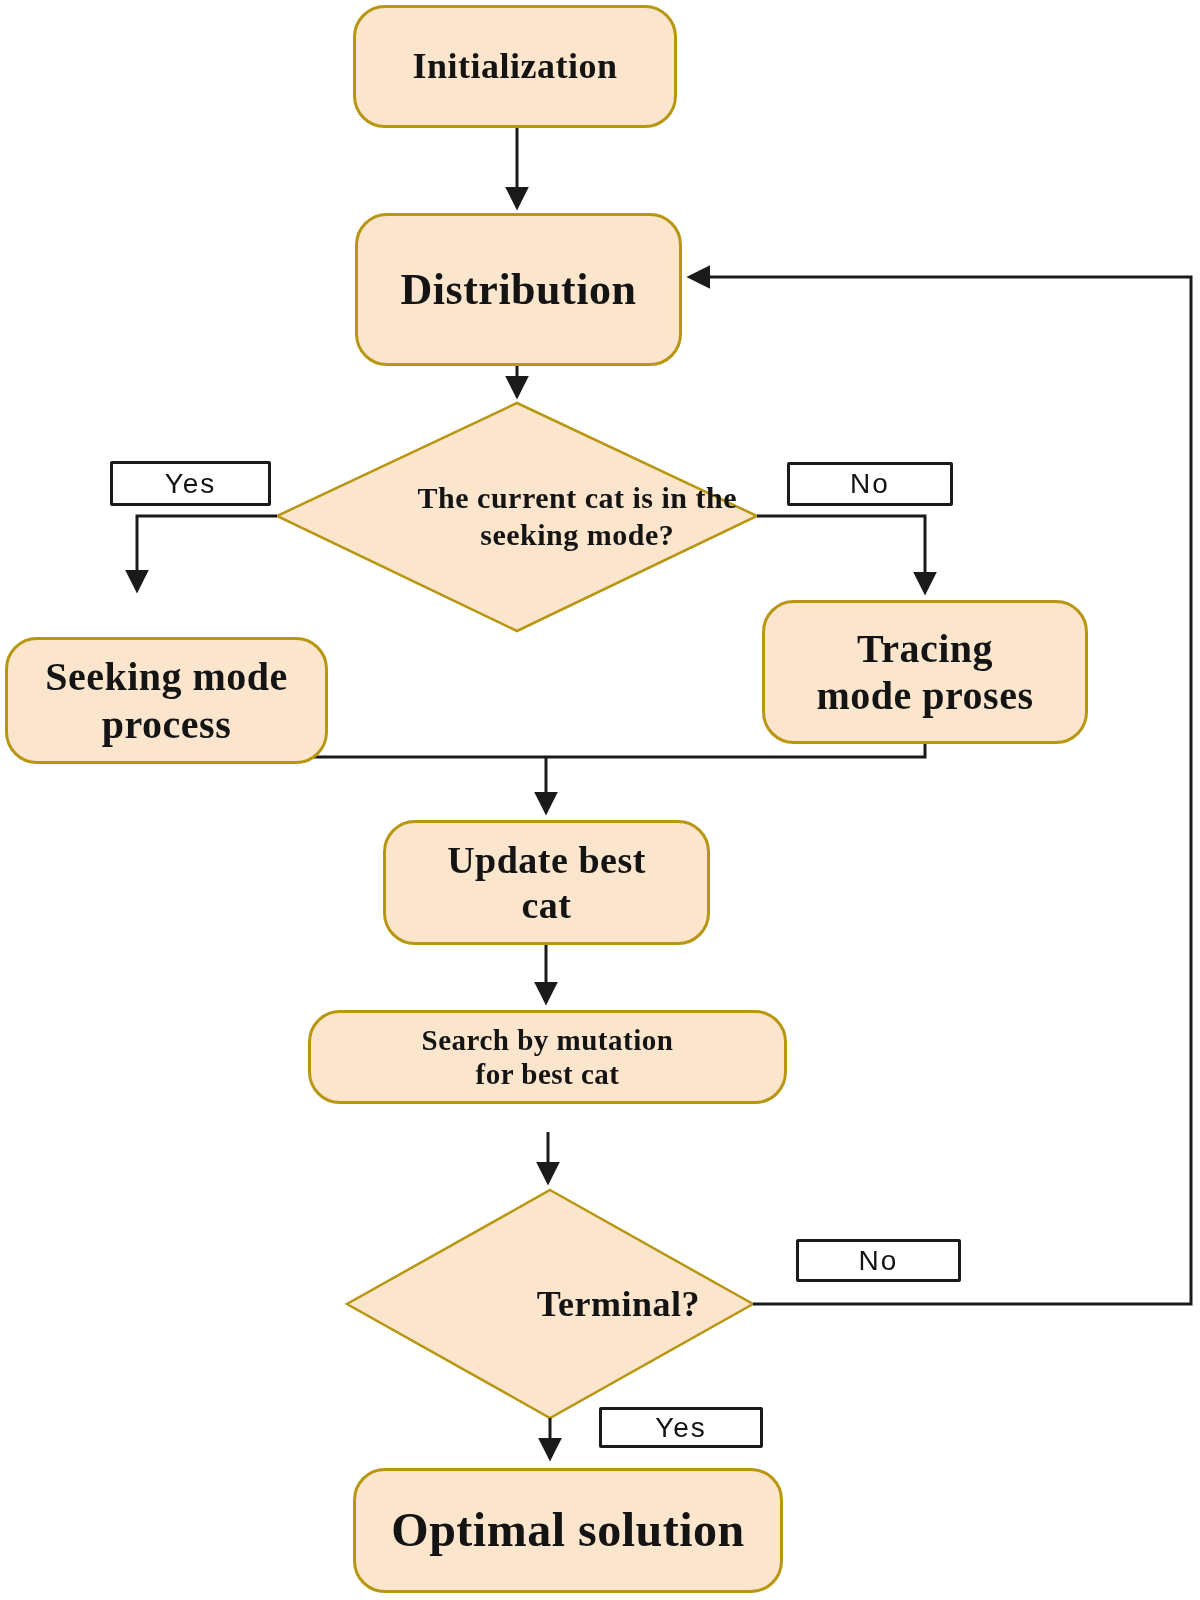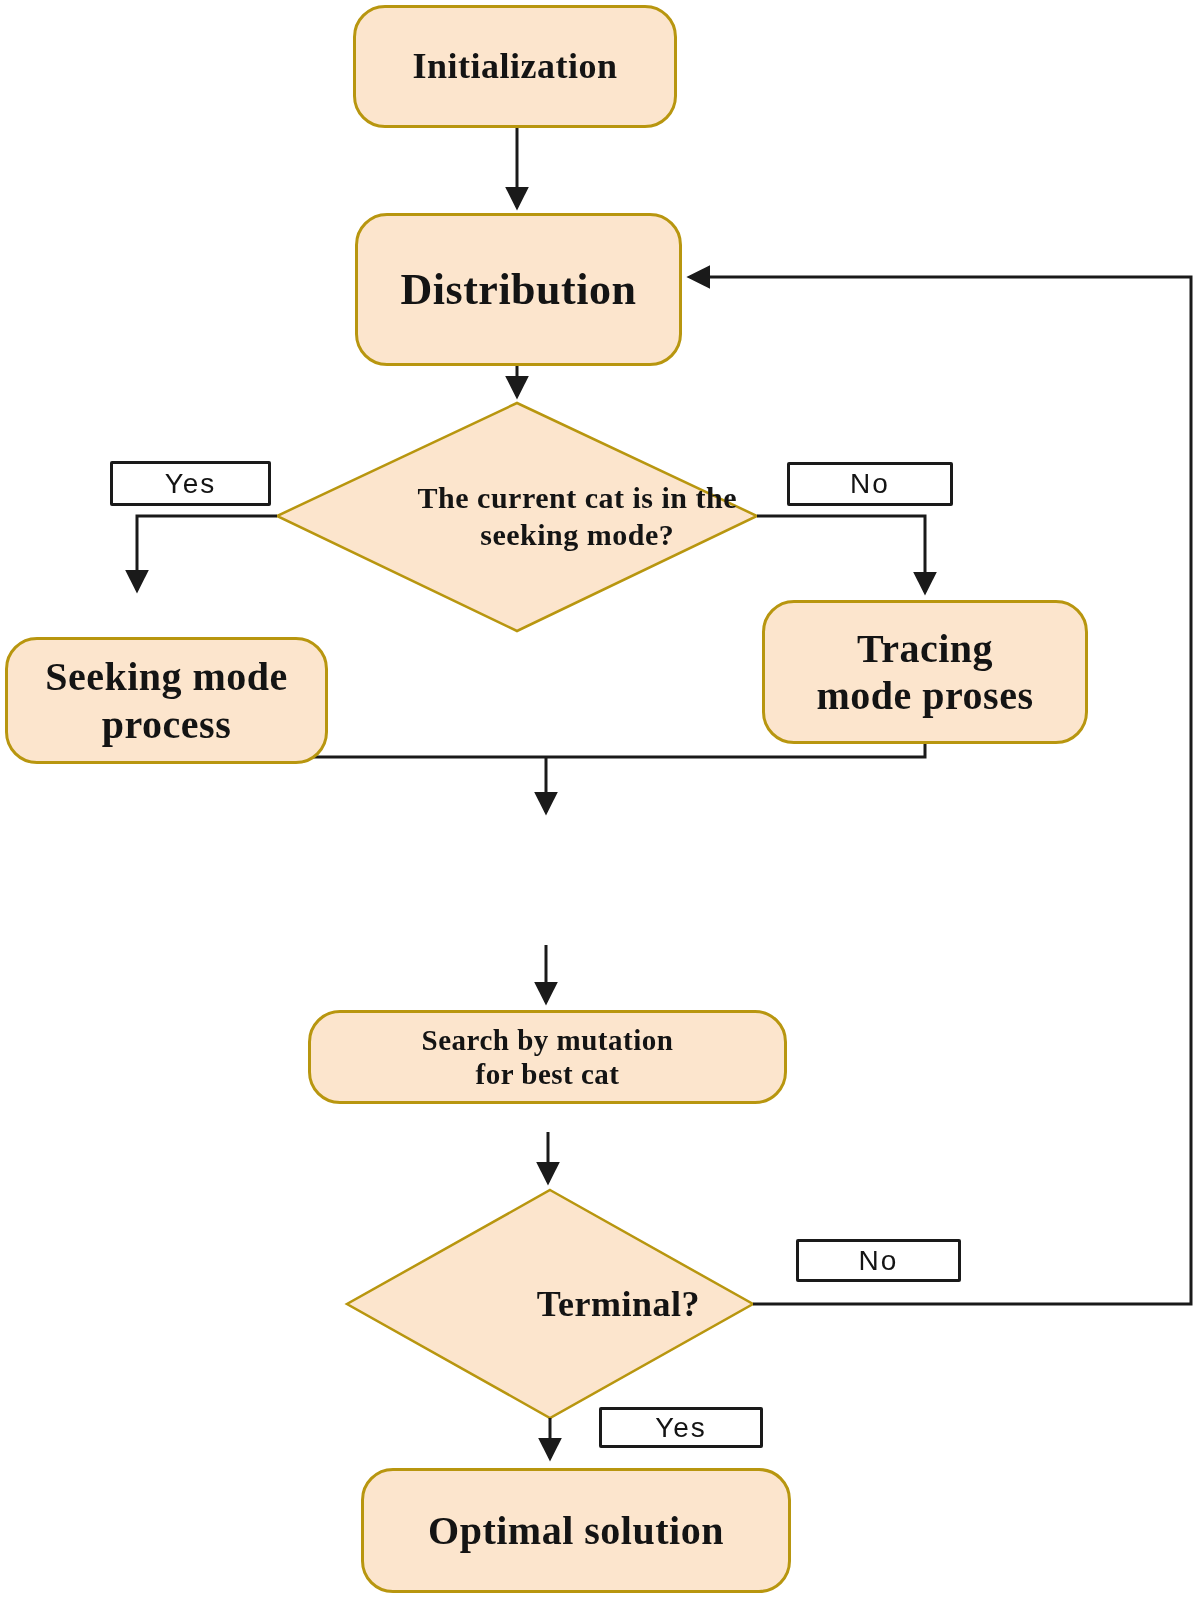--- a/index.html
+++ b/index.html
@@ -123,31 +123,35 @@
   <div class="node" style="left:5px; top:598px; width:323px; height:127px; font-size:40px;margin-top:39px;">
     <span>Seeking mode
 process</span>
   </div>
 
   <div class="node" style="left:762px; top:600px; width:326px; height:144px; font-size:40px;">
     <span>Tracing
 mode proses</span>
   </div>
 
+  <div class="node" style="left:383px; top:820px; width:327px; height:125px; font-size:38px;">
+    <span>Update best
+cat</span>
+  </div>
 
   <div class="node" style="left:308px; top:1010px; width:479px; height:94px; font-size:29px;">
     <span>Search by mutation
 for best cat</span>
   </div>
 
   <div class="decision-label" style="left:400px; top:1264px; width:300px; height:80px; font-size:36px;">
     <span>Terminal?</span>
   </div>
 
-  <div class="node" style="left:361px; top:1468px; width:430px; height:125px; font-size:40px;">
+  <div class="node" style="left:353px; top:1468px; width:430px; height:125px; font-size:48px;">
     <span>Optimal solution</span>
   </div>
 
   <div class="edge-label" style="left:110px; top:461px; width:161px; height:45px;">
     <span>Yes</span>
   </div>
 
   <div class="edge-label" style="left:787px; top:462px; width:166px; height:44px;">
     <span>No</span>
   </div>

